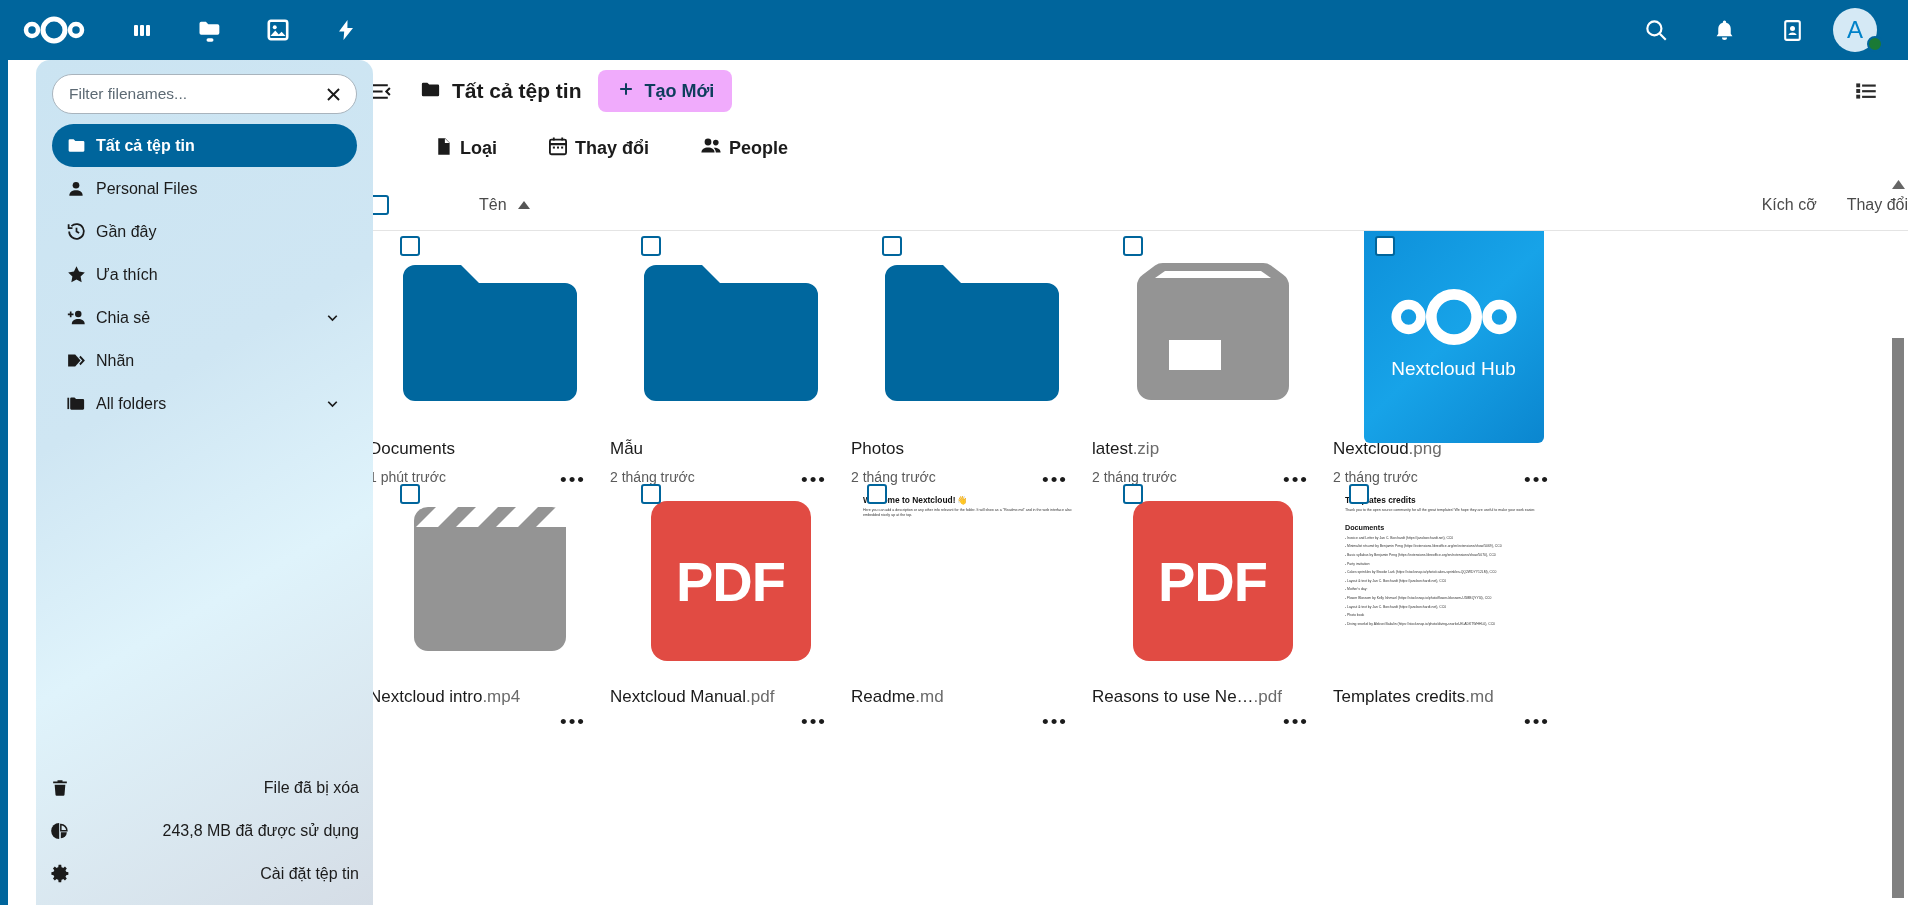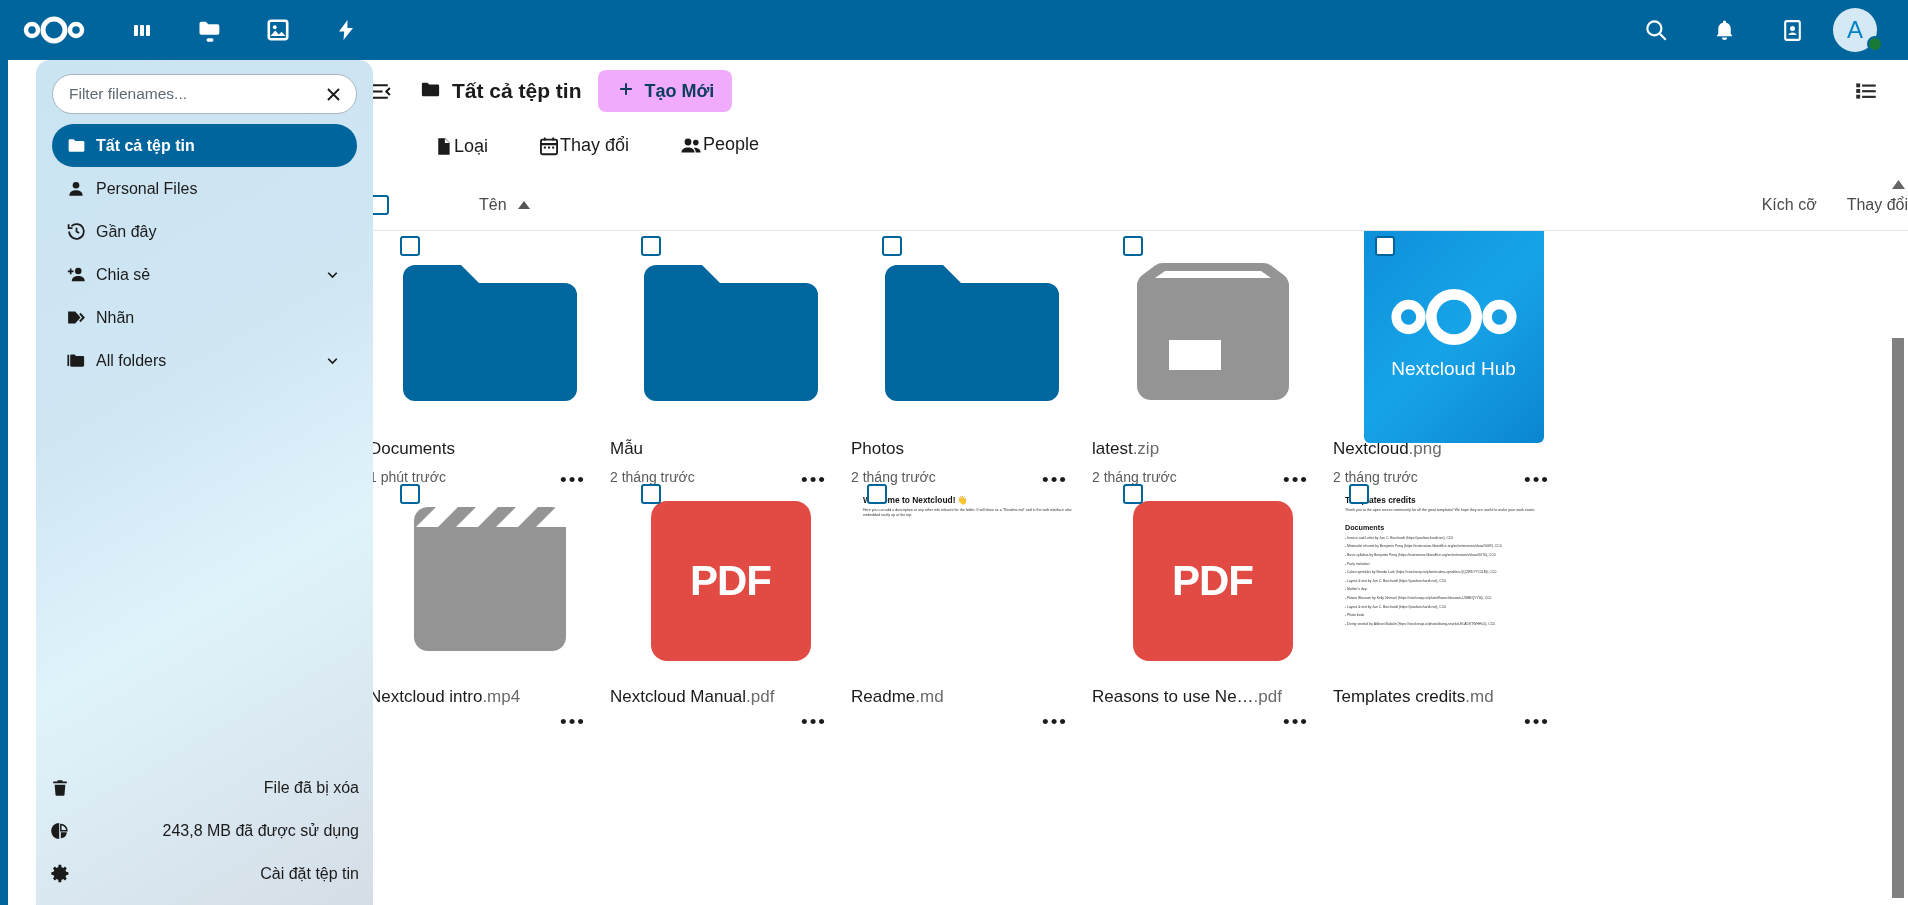--- a/index.html
+++ b/index.html
@@ -122,22 +122,22 @@
     cursor: pointer;
   }
   .view-toggle {
     margin-left: auto; margin-right: 20px;
     width: 44px; height: 44px; display:flex; align-items:center;
     justify-content:center; cursor:pointer;
   }
 
   .chip-row { display: flex; align-items: center; gap: 30px; padding: 6px 0 10px 78px; }
   .chip {
-    display:flex; gap:0; cursor:pointer;
-    font-size: 18px; font-weight: normal; color: #1b1b1b;
+    display:flex; align-items:center; gap:6px; cursor:pointer;
+    font-size: 18px; font-weight: bold; color: #1b1b1b;
     padding: 6px 10px; border-radius: 8px;
   }
 
   .col-head {
     height: 52px; display:flex; align-items:center;
     border-bottom: 1px solid #e4e4e4; padding-left: 24px; position: relative;
   }
   .cb {
     width: 20px; height: 20px; border: 2px solid #00659c;
     border-radius: 3px; background: #fff; cursor: pointer;
@@ -191,21 +191,21 @@
   
   #vscroll { position: absolute; top: 118px; right: 2px; width: 16px; height: 727px; }
   #vscroll .arr { display:flex; justify-content:center; padding-top:2px; cursor:pointer; }
   #vscroll .thumbbar {
     position:absolute; top: 160px; left: 2px; width: 12px; height: 560px;
     background: #808080; cursor: pointer;
   }
   .pdf-badge {
     width: 160px; height: 160px; border-radius: 16px; background: #e14b43;
     display:flex; align-items:center; justify-content:center;
-    color:#fff; font-size: 42px; font-weight: bold; letter-spacing: -1px;
+    color:#fff; font-size: 56px; font-weight: bold; letter-spacing: -1px;
   }
 </style>
 </head>
 <body>
 
 <div id="app-header">
   <div class="hdr-left">
 
     <div class="logo-wrap">
       <svg width="62" height="30" viewBox="0 0 62 30">
@@ -310,20 +310,28 @@
       <span class="ico">
         <svg width="21" height="21" viewBox="0 0 24 24" fill="none" stroke="currentColor" stroke-width="2">
           <path d="M3.6 12a8.4 8.4 0 1 0 2.6-6.1"></path>
           <path d="M3 3.6V8h4.4"></path>
           <path d="M12 7.6V12l3 1.8"></path>
         </svg>
       </span>
       <span class="lbl">Gần đây</span>
     </div>
 
+    <div class="nav-item">
+      <span class="ico">
+        <svg width="21" height="21" viewBox="0 0 24 24" fill="currentColor">
+          <path d="M12 2.6l2.9 6.1 6.6.9-4.8 4.6 1.2 6.6L12 17.6 6.1 20.8l1.2-6.6-4.8-4.6 6.6-.9z"></path>
+        </svg>
+      </span>
+      <span class="lbl">Ưa thích</span>
+    </div>
 
     <div class="nav-item">
       <span class="ico">
         <svg width="21" height="21" viewBox="0 0 24 24" fill="currentColor">
           <circle cx="14" cy="8" r="3.7"></circle>
           <path d="M6.6 19.6c0-3.9 3.3-5.8 7.4-5.8s7.4 1.9 7.4 5.8z"></path>
           <path d="M4.4 5.2h1.9v2.3h2.3v1.9H6.3v2.3H4.4V9.4H2.1V7.5h2.3z"></path>
         </svg>
       </span>
       <span class="lbl">Chia sẻ</span>

